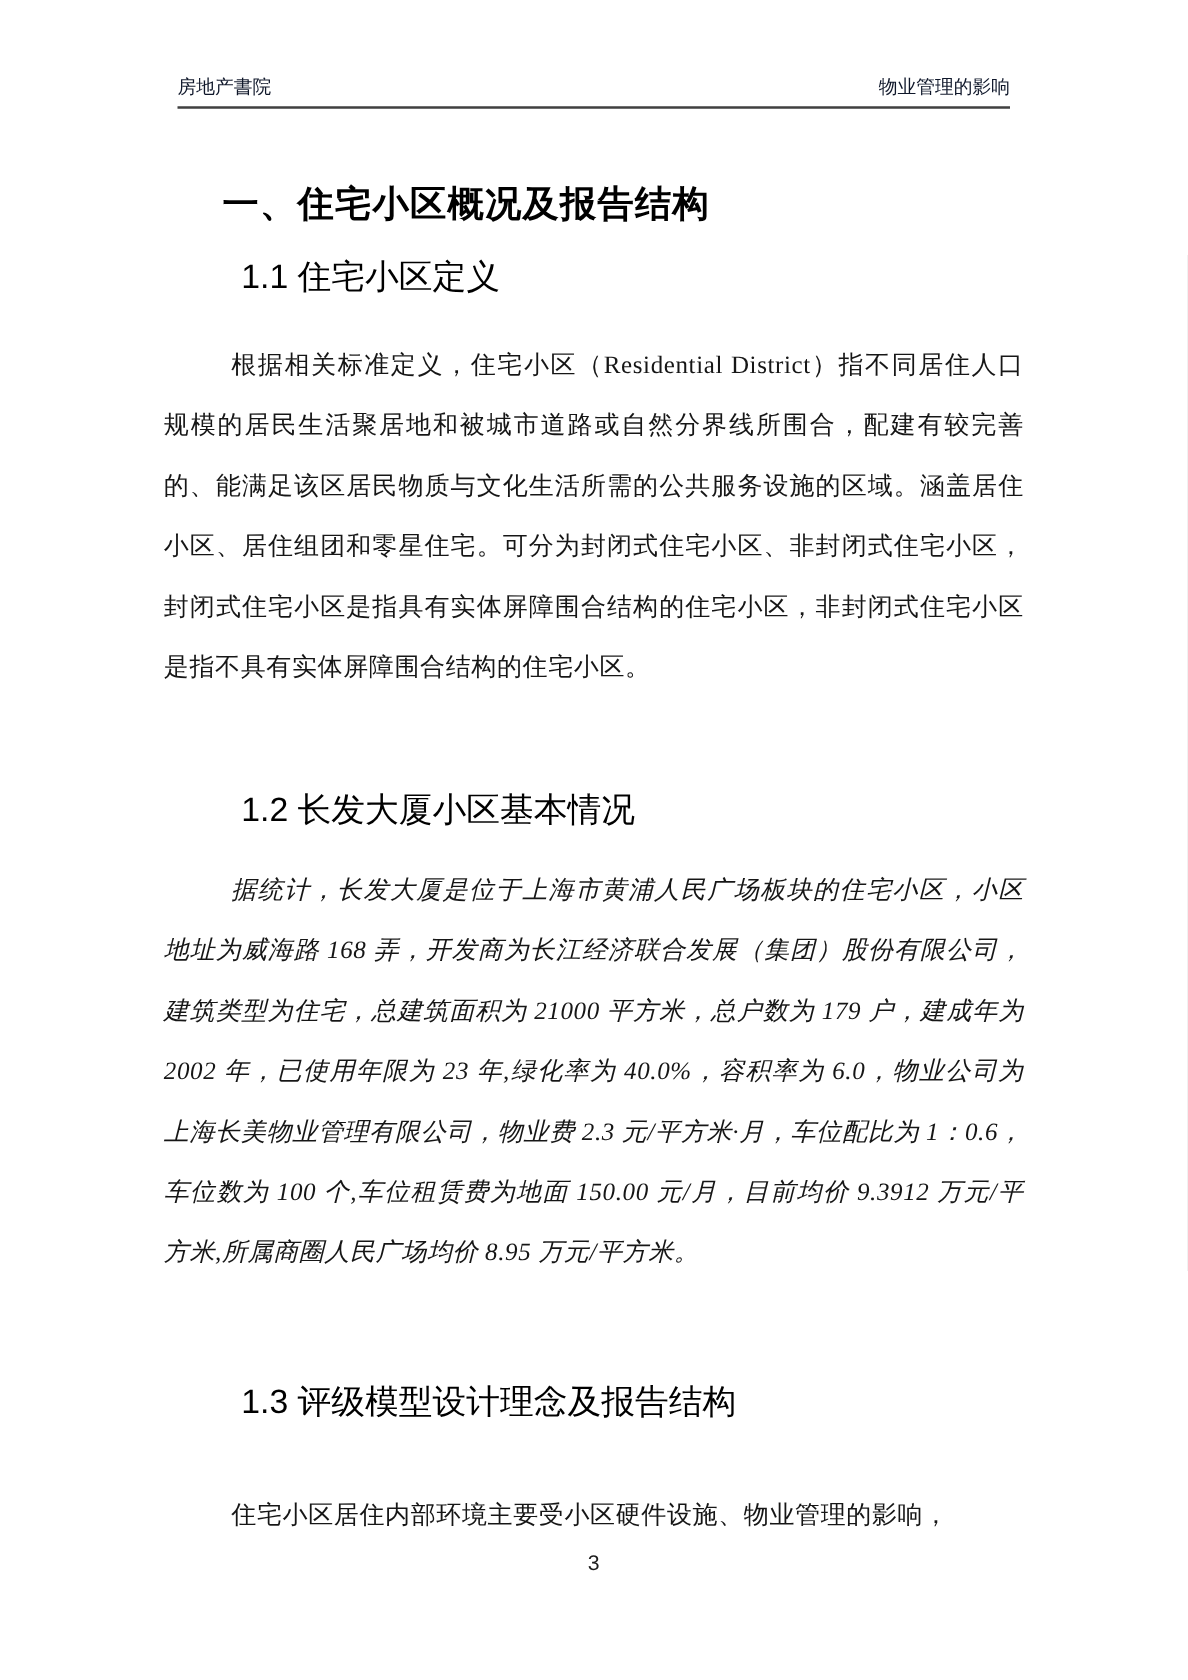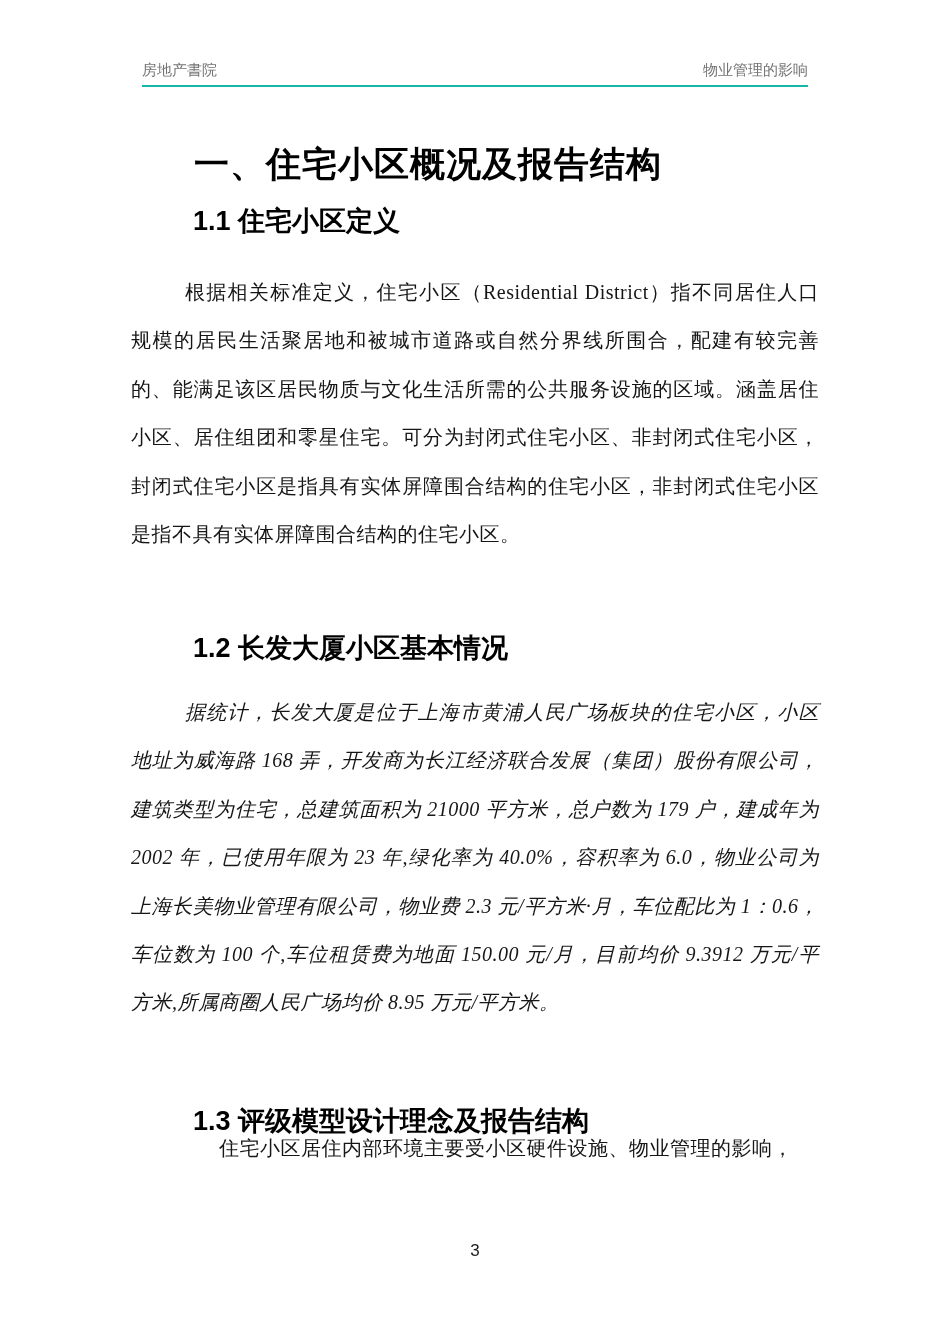--- a/index.html
+++ b/index.html
@@ -22,44 +22,44 @@
     position: absolute;
     top: 58px;
     left: 142px;
     right: 142px;
     display: flex;
     justify-content: space-between;
     align-items: flex-end;
     font-family: "Liberation Sans", "DejaVu Sans", sans-serif;
     font-size: 15px;
     line-height: 24px;
-    color: #737373;
-    border-bottom: 2px solid #14b8a6;
+    color: #0f172a;
+    border-bottom: 2px solid #404040;
     padding-bottom: 3px;
   }
   
   .h1-title {
     position: absolute;
     top: 146px;
-    left: 194px;
+    left: 178px;
     margin: 0;
     font-family: "Liberation Sans", "DejaVu Sans", sans-serif;
-    font-size: 35px;
+    font-size: 29px;
     font-weight: bold;
     line-height: 36px;
     color: #000000;
     letter-spacing: 1px;
   }
   .h2-title {
     position: absolute;
     left: 193px;
     margin: 0;
     font-family: "Liberation Sans", "DejaVu Sans", sans-serif;
     font-size: 27px;
-    font-weight: bold;
+    font-weight: normal;
     line-height: 34px;
     color: #000000;
   }
   .h2-s11 { top: 204px; }
   .h2-s12 { top: 631px; }
   .h2-s13 { top: 1104px; }
   
   .body-par {
     position: absolute;
     left: 131px;
@@ -68,21 +68,21 @@
     font-size: 20px;
     line-height: 48.4px;
     text-align: justify;
     text-justify: inter-ideograph;
     text-indent: 54px;
     letter-spacing: 0.5px;
     color: #161616;
   }
   .par-s11 { top: 268px; }
   .par-s12 { top: 688px; font-style: italic; }
-  .par-s13 { top: 1124px; margin-left: 34px; }
+  .par-s13 { top: 1188px; }
   
   .page-number {
     position: absolute;
     top: 1240px;
     left: 0;
     width: 100%;
     text-align: center;
     font-family: "Liberation Sans", "DejaVu Sans", sans-serif;
     font-size: 17px;
     line-height: 22px;

